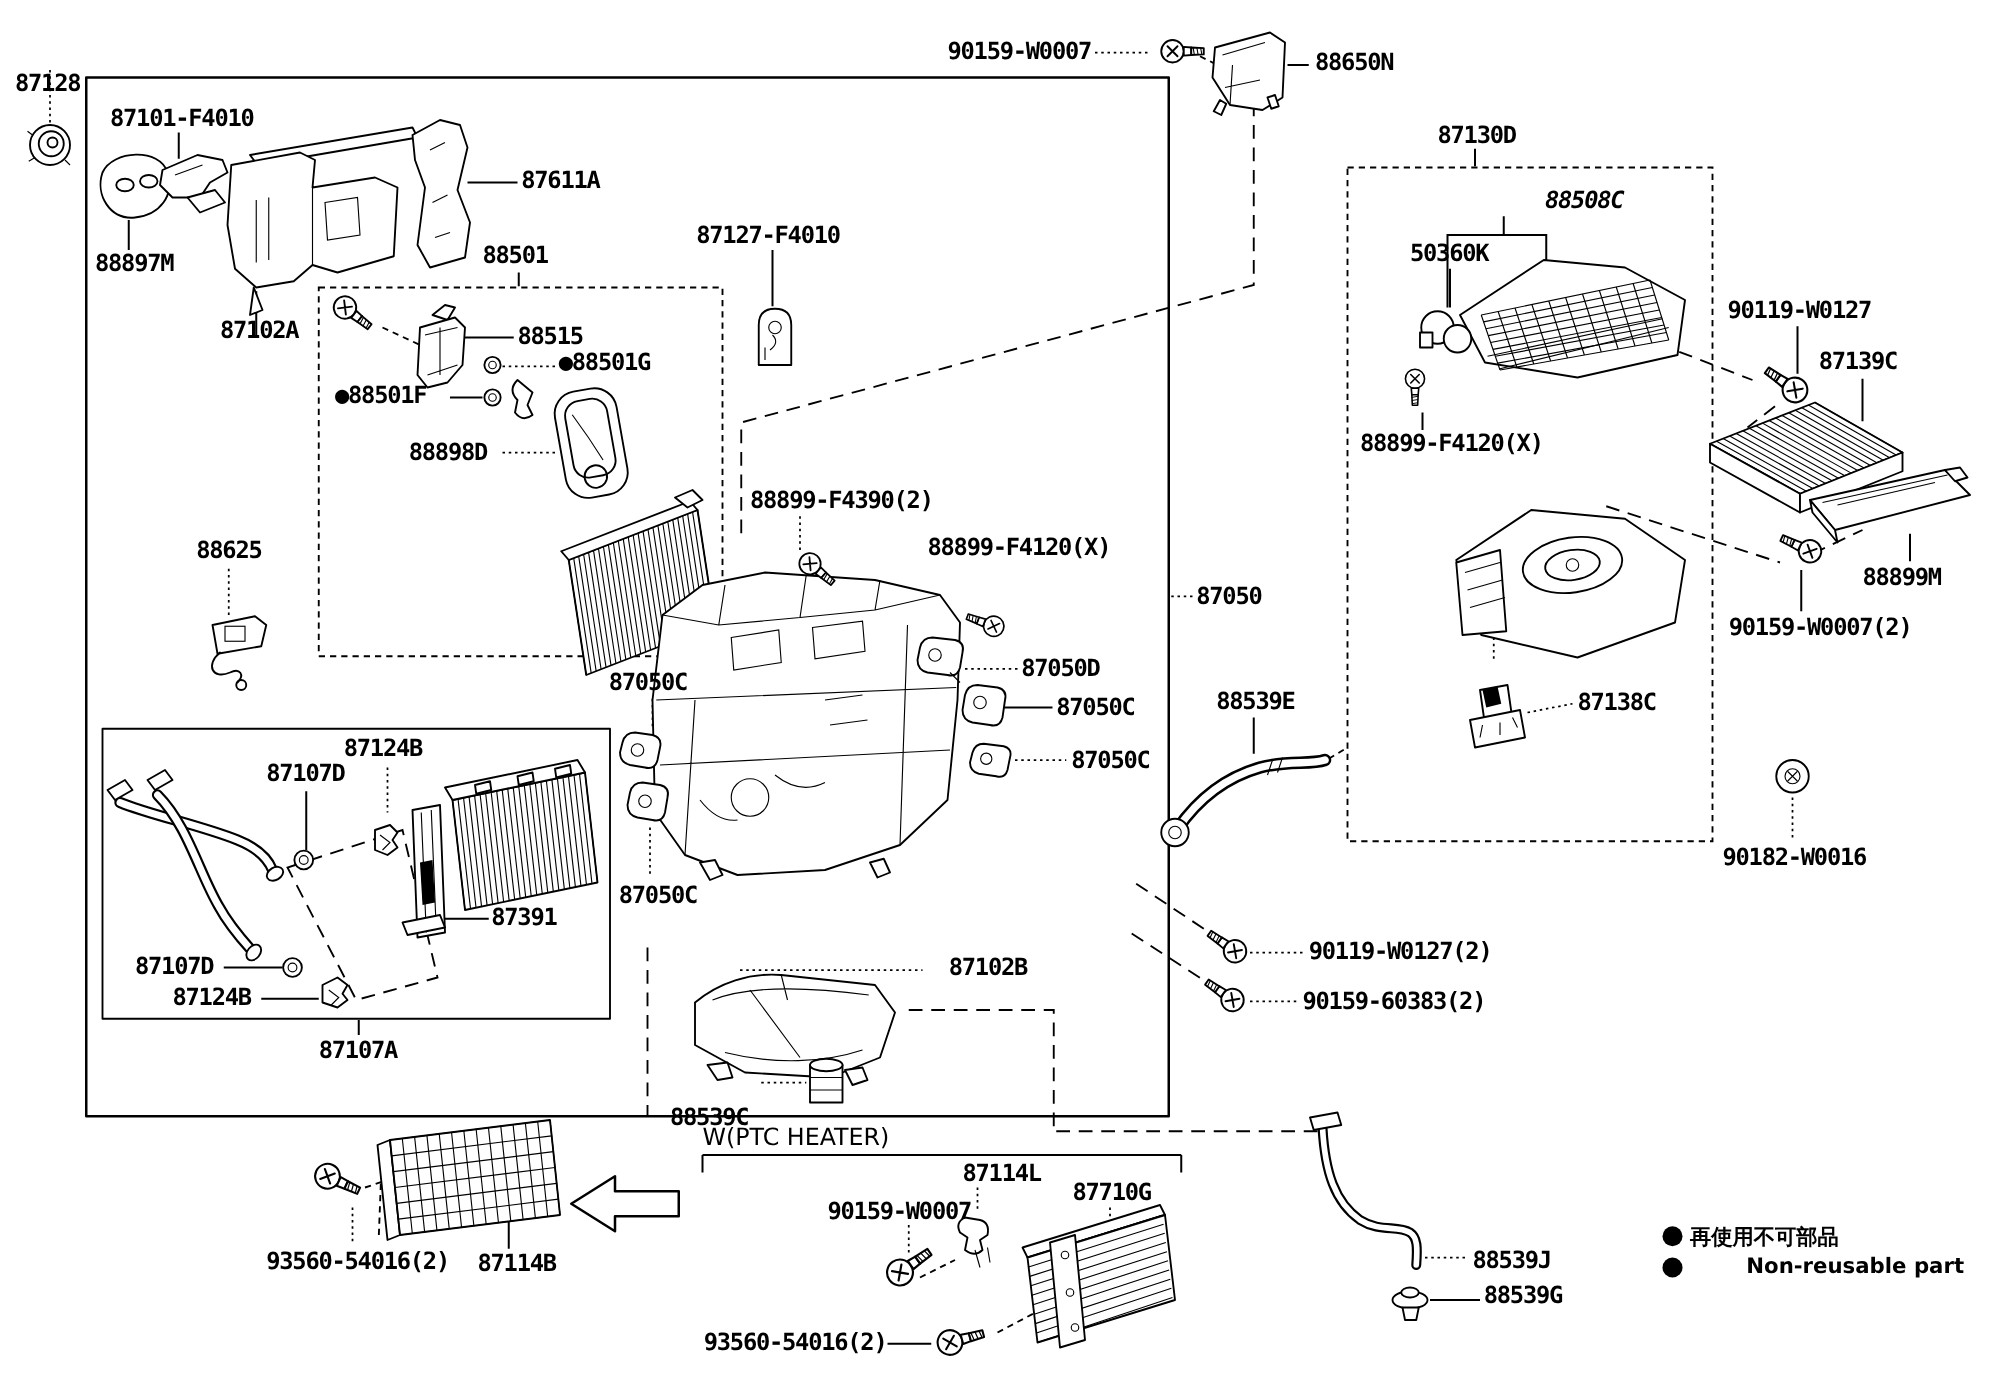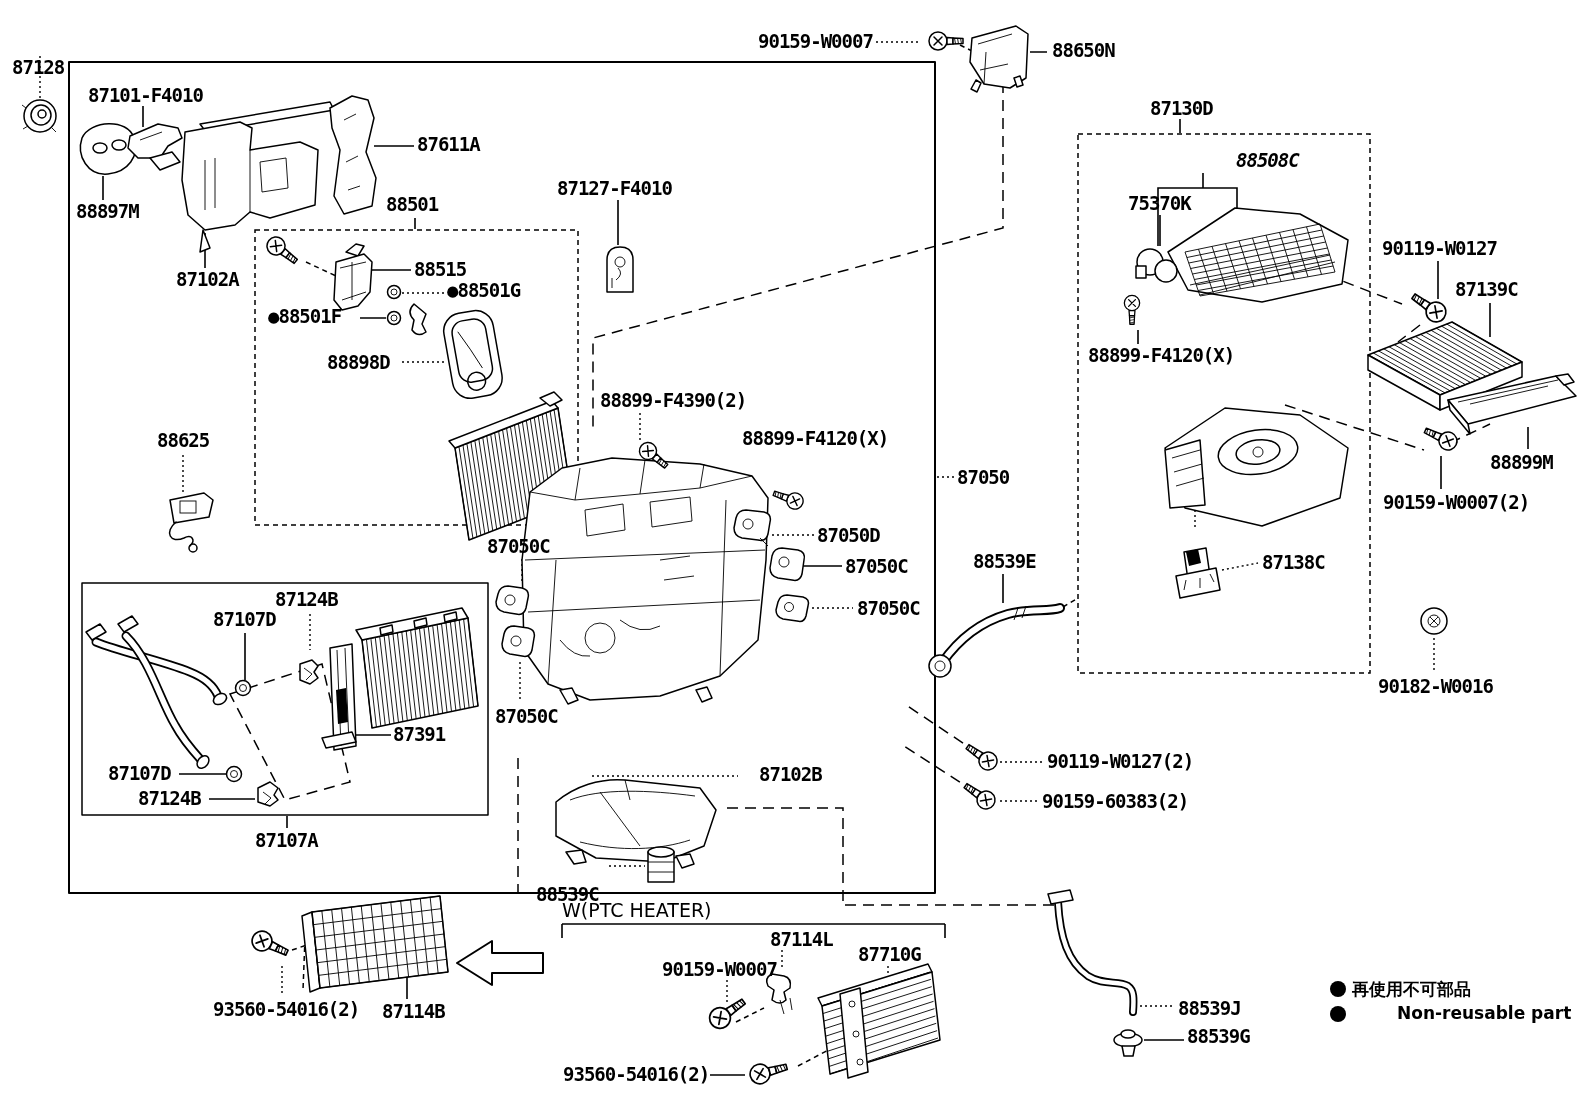--- a/index.html
+++ b/index.html
@@ -389,33 +389,33 @@
   <circle class="blk" cx="1338" cy="1014" r="8"></circle>
 </svg>
 
 <div class="legend-text" id="legend-jp">再使用不可部品</div>
 <div class="legend-text" id="legend-en">Non-reusable part</div>
 <div class="legend-text" id="diagram-code">87G015D</div>
 
 <div class="lbl" style="left: 12px; top: 33px; margin-top: 24px;">87128</div>
     <div class="lbl" style="left: 88px; top: 85px;">87101-F4010</div>
     <div class="lbl" style="left: 76px; top: 201px;">88897M</div>
-    <div class="lbl" style="left: 176px; top: 269px;">87102A</div>
+    <div class="lbl" style="left: 176px; top: 254px;">87102A</div>
     <div class="lbl" style="left: 417px; top: 134px;">87611A</div>
     <div class="lbl" style="left: 386px; top: 194px;">88501</div>
     <div class="lbl" style="left: 414px; top: 259px;">88515</div>
     <div class="lbl" style="left: 447px; top: 280px;">●88501G</div>
     <div class="lbl" style="left: 268px; top: 306px;">●88501F</div>
     <div class="lbl" style="left: 327px; top: 352px;">88898D</div>
     <div class="lbl" style="left: 557px; top: 178px;">87127-F4010</div>
     <div class="lbl" style="left: 758px; top: 31px;">90159-W0007</div>
     <div class="lbl" style="left: 1052px; top: 40px;">88650N</div>
     <div class="lbl" style="left: 1150px; top: 98px;">87130D</div>
     <div class="lbl" style="left: 1236px; top: 150px; font-style: italic;">88508C</div>
-    <div class="lbl" style="left: 1128px; top: 193px;">75370K</div>
+    <div class="lbl" style="left: 1128px; top: 193px;">50360K</div>
     <div class="lbl" style="left: 1088px; top: 345px;">88899-F4120(X)</div>
     <div class="lbl" style="left: 1382px; top: 238px;">90119-W0127</div>
     <div class="lbl" style="left: 1455px; top: 279px;">87139C</div>
     <div class="lbl" style="left: 1490px; top: 452px;">88899M</div>
     <div class="lbl" style="left: 1383px; top: 492px;">90159-W0007(2)</div>
     <div class="lbl" style="left: 1262px; top: 552px;">87138C</div>
     <div class="lbl" style="left: 1378px; top: 676px;">90182-W0016</div>
     <div class="lbl" style="left: 157px; top: 430px;">88625</div>
     <div class="lbl" style="left: 600px; top: 390px;">88899-F4390(2)</div>
     <div class="lbl" style="left: 742px; top: 428px;">88899-F4120(X)</div>

